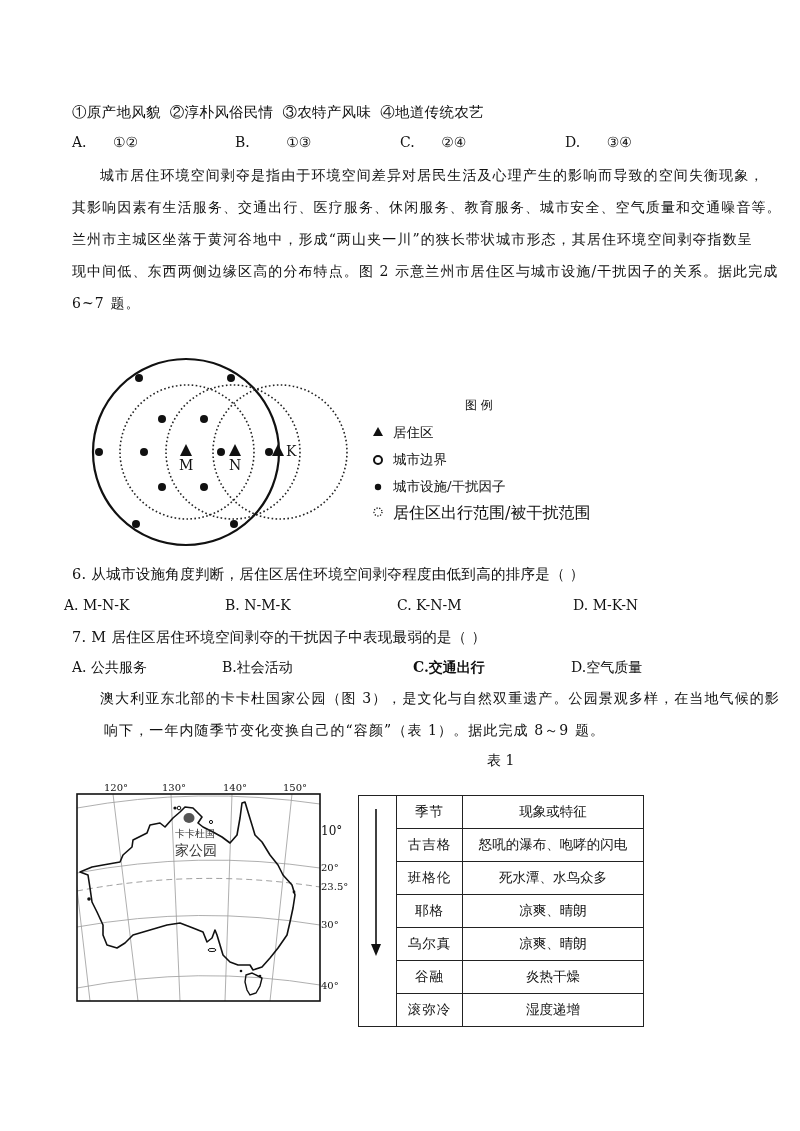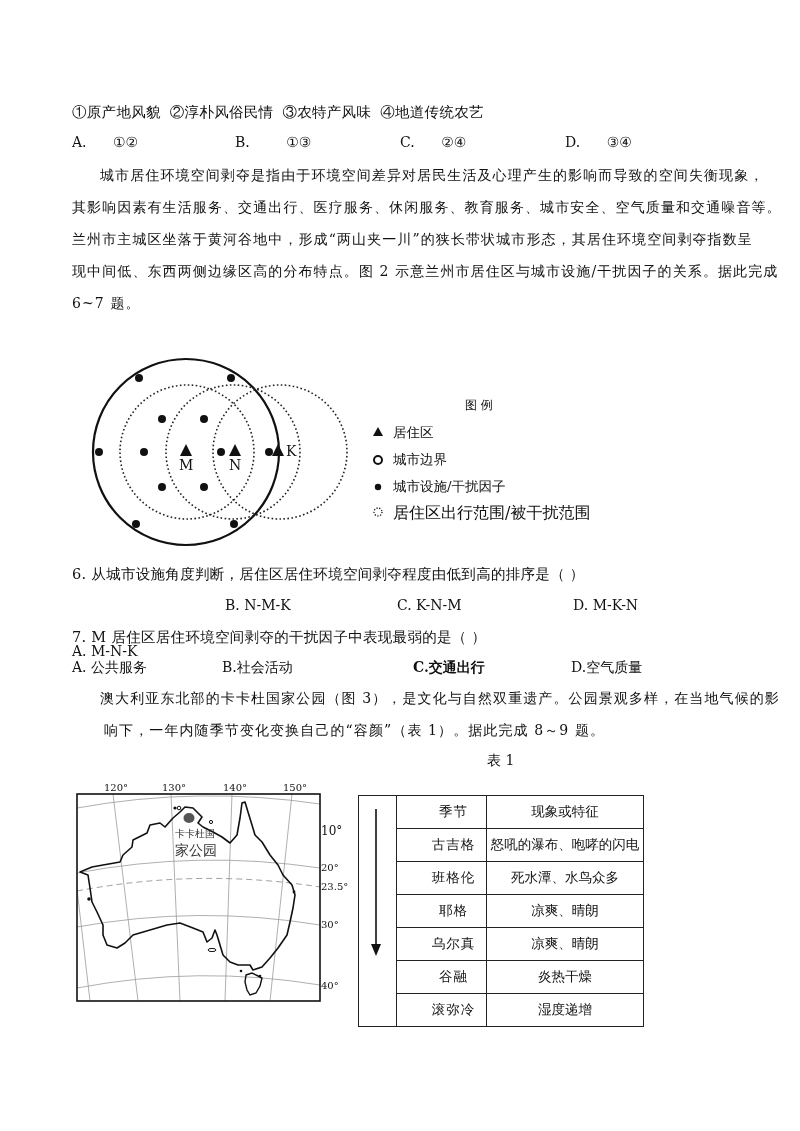--- a/index.html
+++ b/index.html
@@ -6,21 +6,21 @@
   body { width: 800px; height: 1131px; position: relative; overflow: hidden;
          font-family: "DejaVu Serif", "Liberation Serif", serif; color: #111; }
   .abs { position: absolute; white-space: nowrap; }
   .line { font-size: 14.5px; letter-spacing: 0.3px; }
   .para { font-size: 14px; letter-spacing: 1.1px; }
   .opt { font-size: 14px; }
   table.season { position: absolute; left: 358px; top: 795px; width: 286px; height: 228px;
                  border-collapse: collapse; font-size: 13.5px; }
   table.season td { border: 1px solid #222; text-align: center; padding: 0; height: 32px; }
   table.season td.arrowcol { width: 37px; }
-  table.season td.c1 { width: 65px; letter-spacing: 1px; padding-left: 24px; }
+  table.season td.c1 { width: 65px; letter-spacing: 1px; }
 </style>
 </head>
 <body>
 
 <div class="abs line" style="left:72px; top:103px;font-family:Liberation Mono, monospace;">①原产地风貌 ②淳朴风俗民情   ③农特产风味   ④地道传统农艺</div>
 <div class="abs opt" style="left:72px; top:134px;">
   <span>A.</span>
   <span style="margin-left:22px;">①②</span>
 </div>
 <div class="abs opt" style="left:235px; top:134px;">
@@ -78,21 +78,21 @@
 <div class="abs" style="left:229px; top:457px; font-size:14px;">N</div>
 <div class="abs" style="left:286px; top:443px; font-size:14px;">K</div>
 
 <div class="abs" style="left:465px; top:397px; font-size:12px;">图  例</div>
 <div class="abs" style="left:393px; top:424px; font-size:13.5px;">居住区</div>
 <div class="abs" style="left:393px; top:451px; font-size:13.5px;">城市边界</div>
 <div class="abs" style="left:393px; top:478px; font-size:13.5px;">城市设施/干扰因子</div>
 <div class="abs" style="left:393px; top:503px; font-size:16px;">居住区出行范围/被干扰范围</div>
 
 <div class="abs line" style="left:72px; top:565px;">6. 从城市设施角度判断，居住区居住环境空间剥夺程度由低到高的排序是（      ）</div>
-<div class="abs opt" style="left:72px; top:597px;margin-top:46px;">A. M-N-K</div>
+<div class="abs opt" style="left:64px; top:597px;">A. M-N-K</div>
 <div class="abs opt" style="left:225px; top:597px;">B. N-M-K</div>
 <div class="abs opt" style="left:397px; top:597px;">C. K-N-M</div>
 <div class="abs opt" style="left:573px; top:597px;">D. M-K-N</div>
 
 <div class="abs line" style="left:72px; top:628px;">7.   M 居住区居住环境空间剥夺的干扰因子中表现最弱的是（      ）</div>
 <div class="abs opt" style="left:72px; top:659px;">A.  公共服务</div>
 <div class="abs opt" style="left:222px; top:659px;">B.社会活动</div>
 <div class="abs opt" style="left:413px; top:659px;font-weight:bold;">C.交通出行</div>
 <div class="abs opt" style="left:571px; top:659px;">D.空气质量</div>
 

